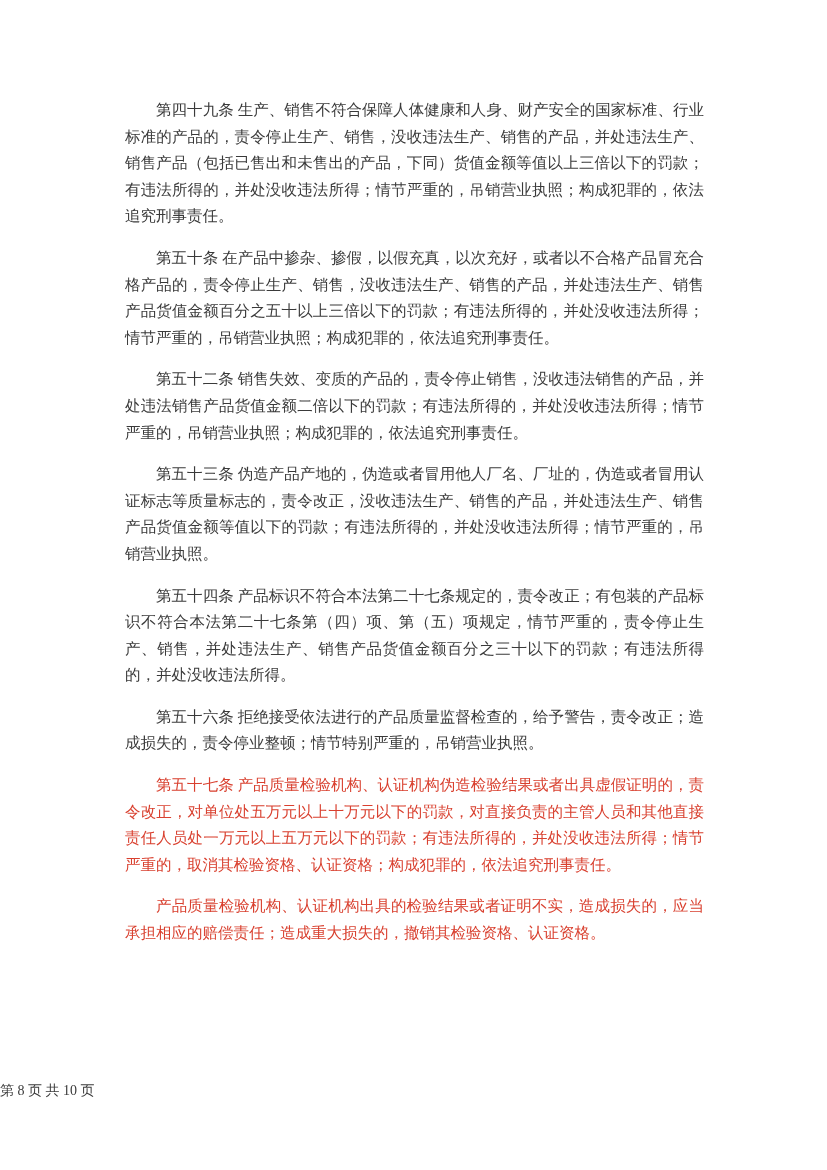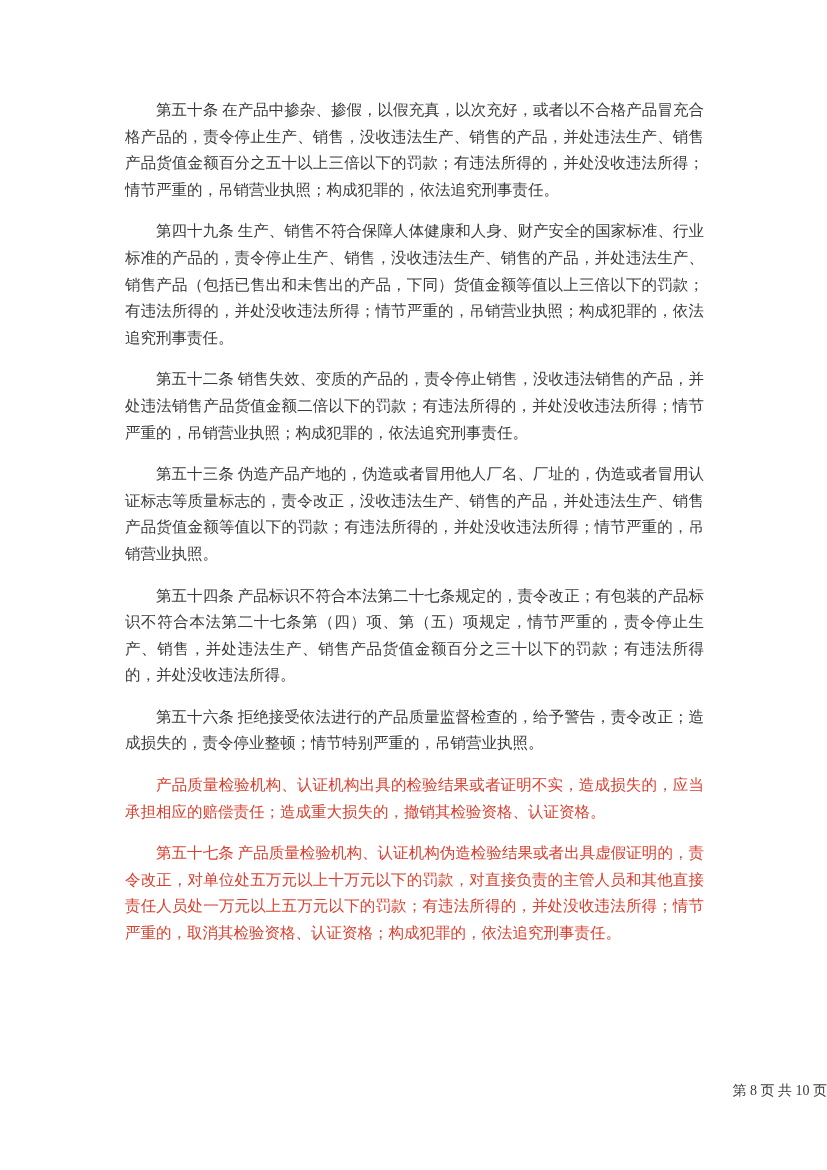--- a/index.html
+++ b/index.html
@@ -35,36 +35,36 @@
     word-break: break-all;
   }
   .para.highlight {
     color: var(--highlight-color, #d9402f);
   }
   .page-footer {
     position: absolute;
     left: 0;
     top: 1081px;
     width: 100%;
-    text-align: right;
+    text-align: left;
     font-size: 14px;
     line-height: 20px;
     color: var(--body-color, #3a3a3a);
   }
 </style>
 </head>
 <body>
 
 <div class="page">
   <main class="doc-body">
+    <p class="para">第四十九条 生产、销售不符合保障人体健康和人身、财产安全的国家标准、行业标准的产品的，责令停止生产、销售，没收违法生产、销售的产品，并处违法生产、销售产品（包括已售出和未售出的产品，下同）货值金额等值以上三倍以下的罚款；有违法所得的，并处没收违法所得；情节严重的，吊销营业执照；构成犯罪的，依法追究刑事责任。</p>
     <p class="para">第五十条 在产品中掺杂、掺假，以假充真，以次充好，或者以不合格产品冒充合格产品的，责令停止生产、销售，没收违法生产、销售的产品，并处违法生产、销售产品货值金额百分之五十以上三倍以下的罚款；有违法所得的，并处没收违法所得；情节严重的，吊销营业执照；构成犯罪的，依法追究刑事责任。</p>
-    <p class="para">第四十九条 生产、销售不符合保障人体健康和人身、财产安全的国家标准、行业标准的产品的，责令停止生产、销售，没收违法生产、销售的产品，并处违法生产、销售产品（包括已售出和未售出的产品，下同）货值金额等值以上三倍以下的罚款；有违法所得的，并处没收违法所得；情节严重的，吊销营业执照；构成犯罪的，依法追究刑事责任。</p>
     <p class="para">第五十二条 销售失效、变质的产品的，责令停止销售，没收违法销售的产品，并处违法销售产品货值金额二倍以下的罚款；有违法所得的，并处没收违法所得；情节严重的，吊销营业执照；构成犯罪的，依法追究刑事责任。</p>
     <p class="para">第五十三条 伪造产品产地的，伪造或者冒用他人厂名、厂址的，伪造或者冒用认证标志等质量标志的，责令改正，没收违法生产、销售的产品，并处违法生产、销售产品货值金额等值以下的罚款；有违法所得的，并处没收违法所得；情节严重的，吊销营业执照。</p>
     <p class="para">第五十四条 产品标识不符合本法第二十七条规定的，责令改正；有包装的产品标识不符合本法第二十七条第（四）项、第（五）项规定，情节严重的，责令停止生产、销售，并处违法生产、销售产品货值金额百分之三十以下的罚款；有违法所得的，并处没收违法所得。</p>
     <p class="para">第五十六条 拒绝接受依法进行的产品质量监督检查的，给予警告，责令改正；造成损失的，责令停业整顿；情节特别严重的，吊销营业执照。</p>
+    <p class="para highlight">第五十七条 产品质量检验机构、认证机构伪造检验结果或者出具虚假证明的，责令改正，对单位处五万元以上十万元以下的罚款，对直接负责的主管人员和其他直接责任人员处一万元以上五万元以下的罚款；有违法所得的，并处没收违法所得；情节严重的，取消其检验资格、认证资格；构成犯罪的，依法追究刑事责任。</p>
     <p class="para highlight">产品质量检验机构、认证机构出具的检验结果或者证明不实，造成损失的，应当承担相应的赔偿责任；造成重大损失的，撤销其检验资格、认证资格。</p>
-    <p class="para highlight">第五十七条 产品质量检验机构、认证机构伪造检验结果或者出具虚假证明的，责令改正，对单位处五万元以上十万元以下的罚款，对直接负责的主管人员和其他直接责任人员处一万元以上五万元以下的罚款；有违法所得的，并处没收违法所得；情节严重的，取消其检验资格、认证资格；构成犯罪的，依法追究刑事责任。</p>
   </main>
   <footer class="page-footer">
     <span>第 8 页 共 10 页</span>
   </footer>
 </div>
 
 </body></html>

